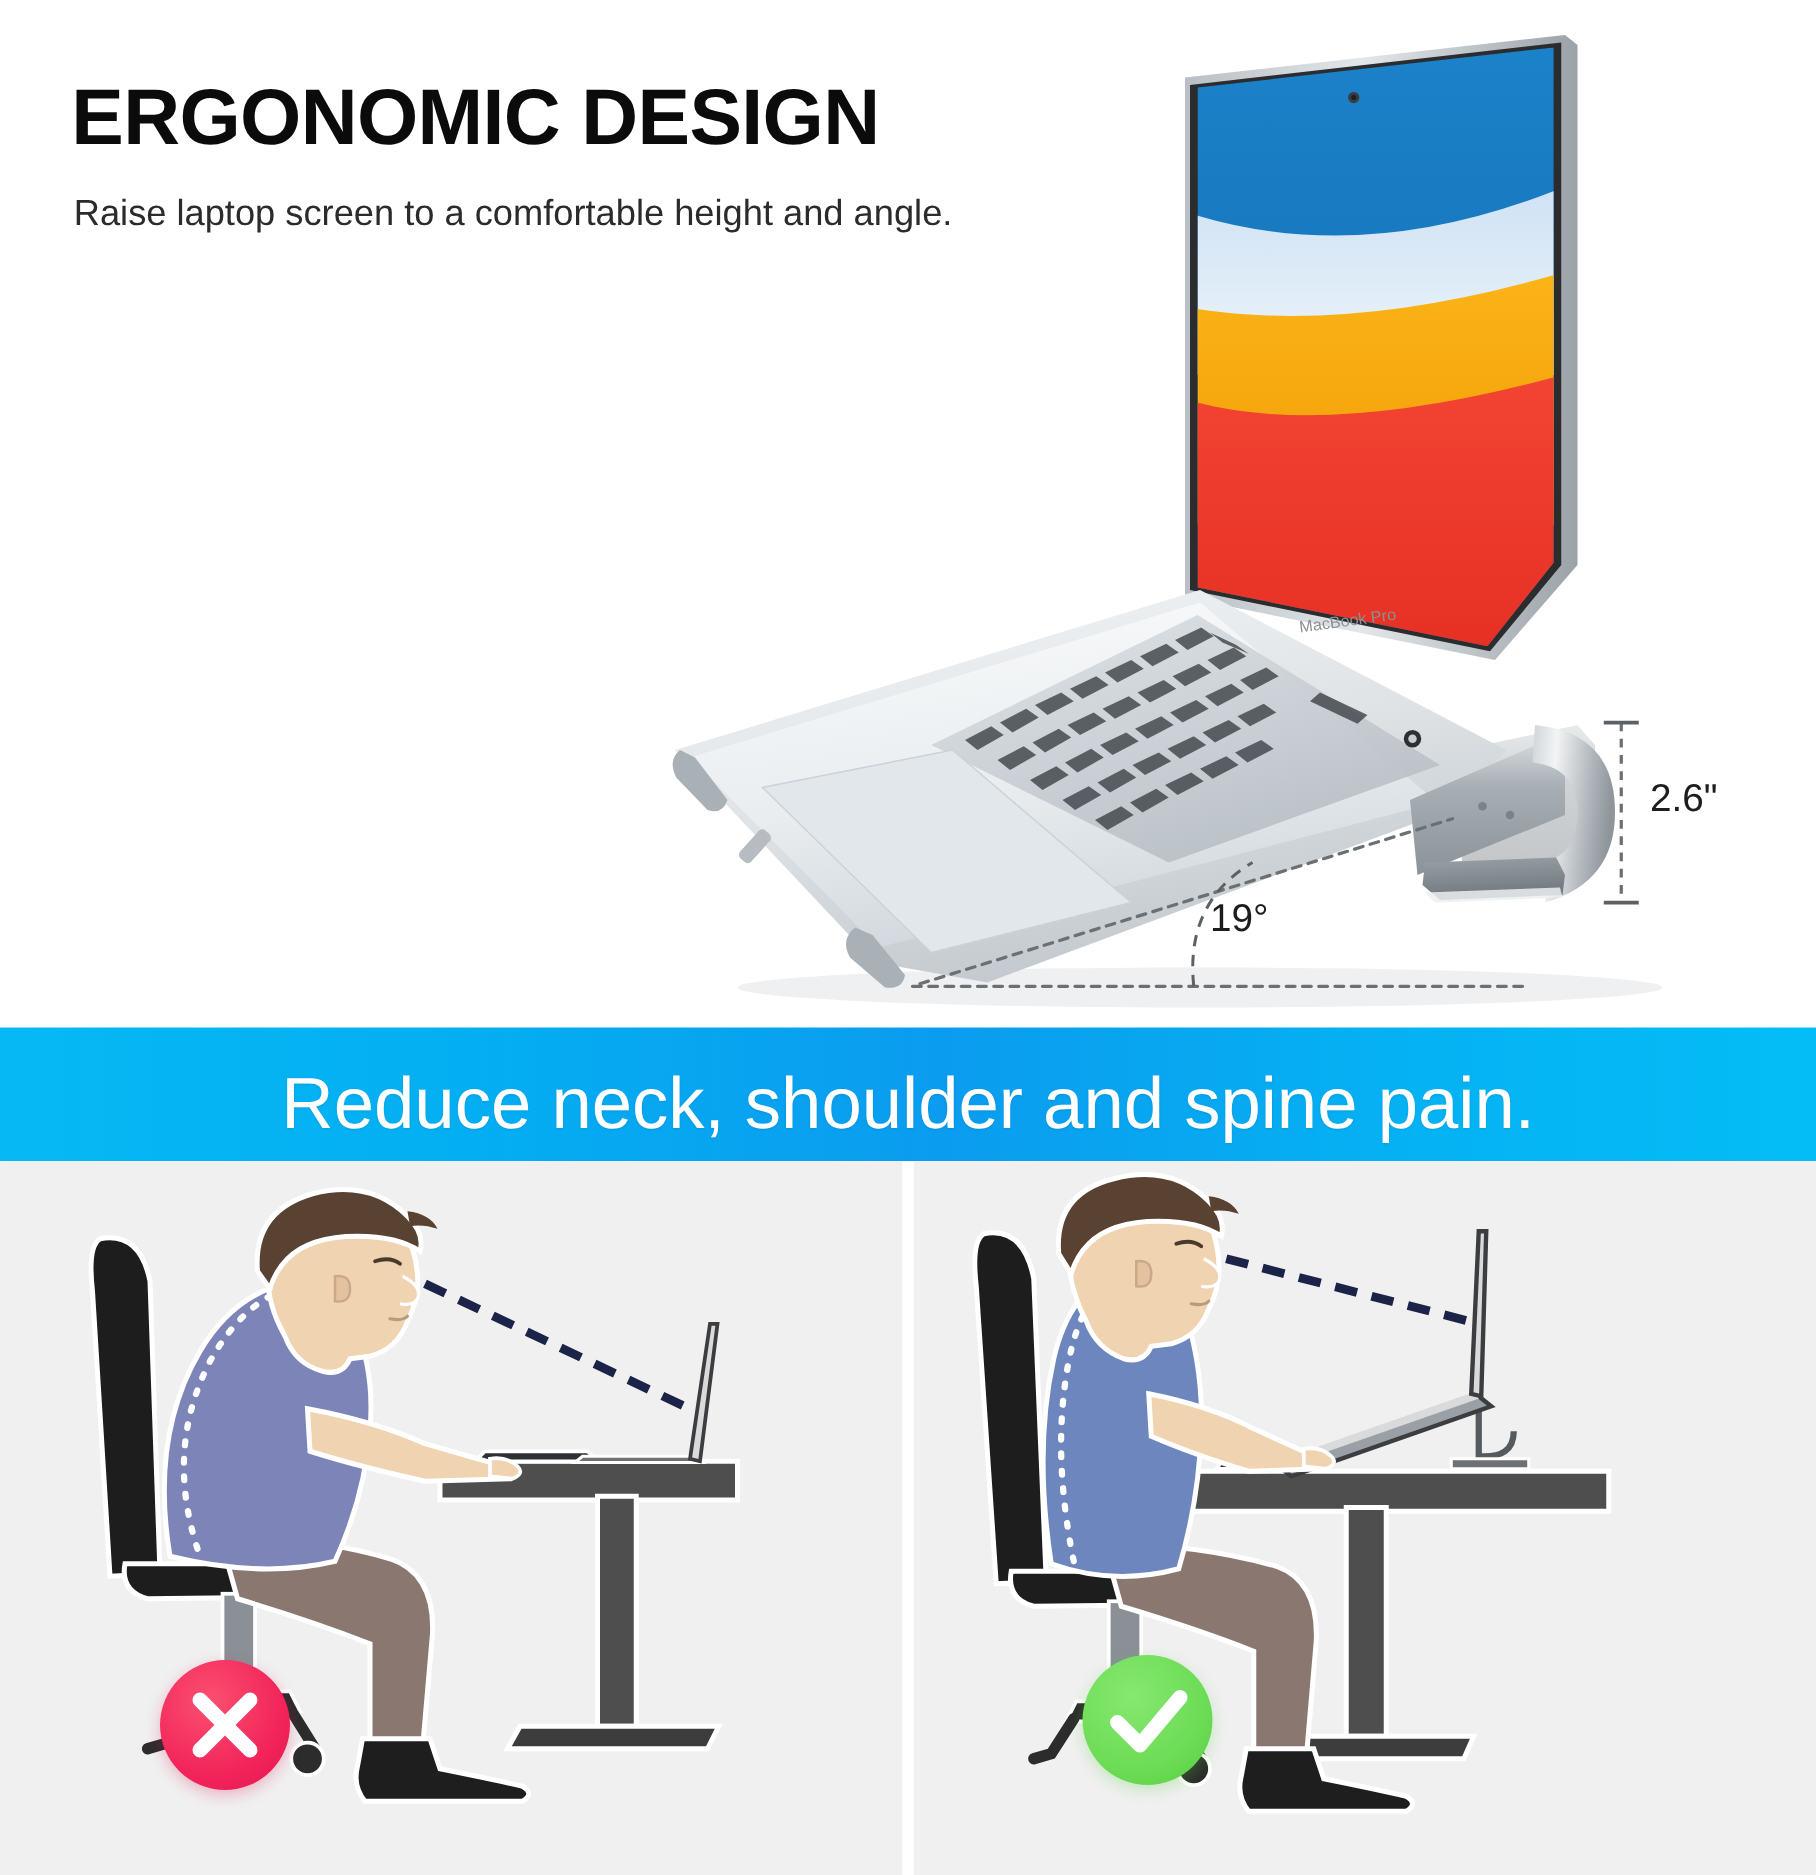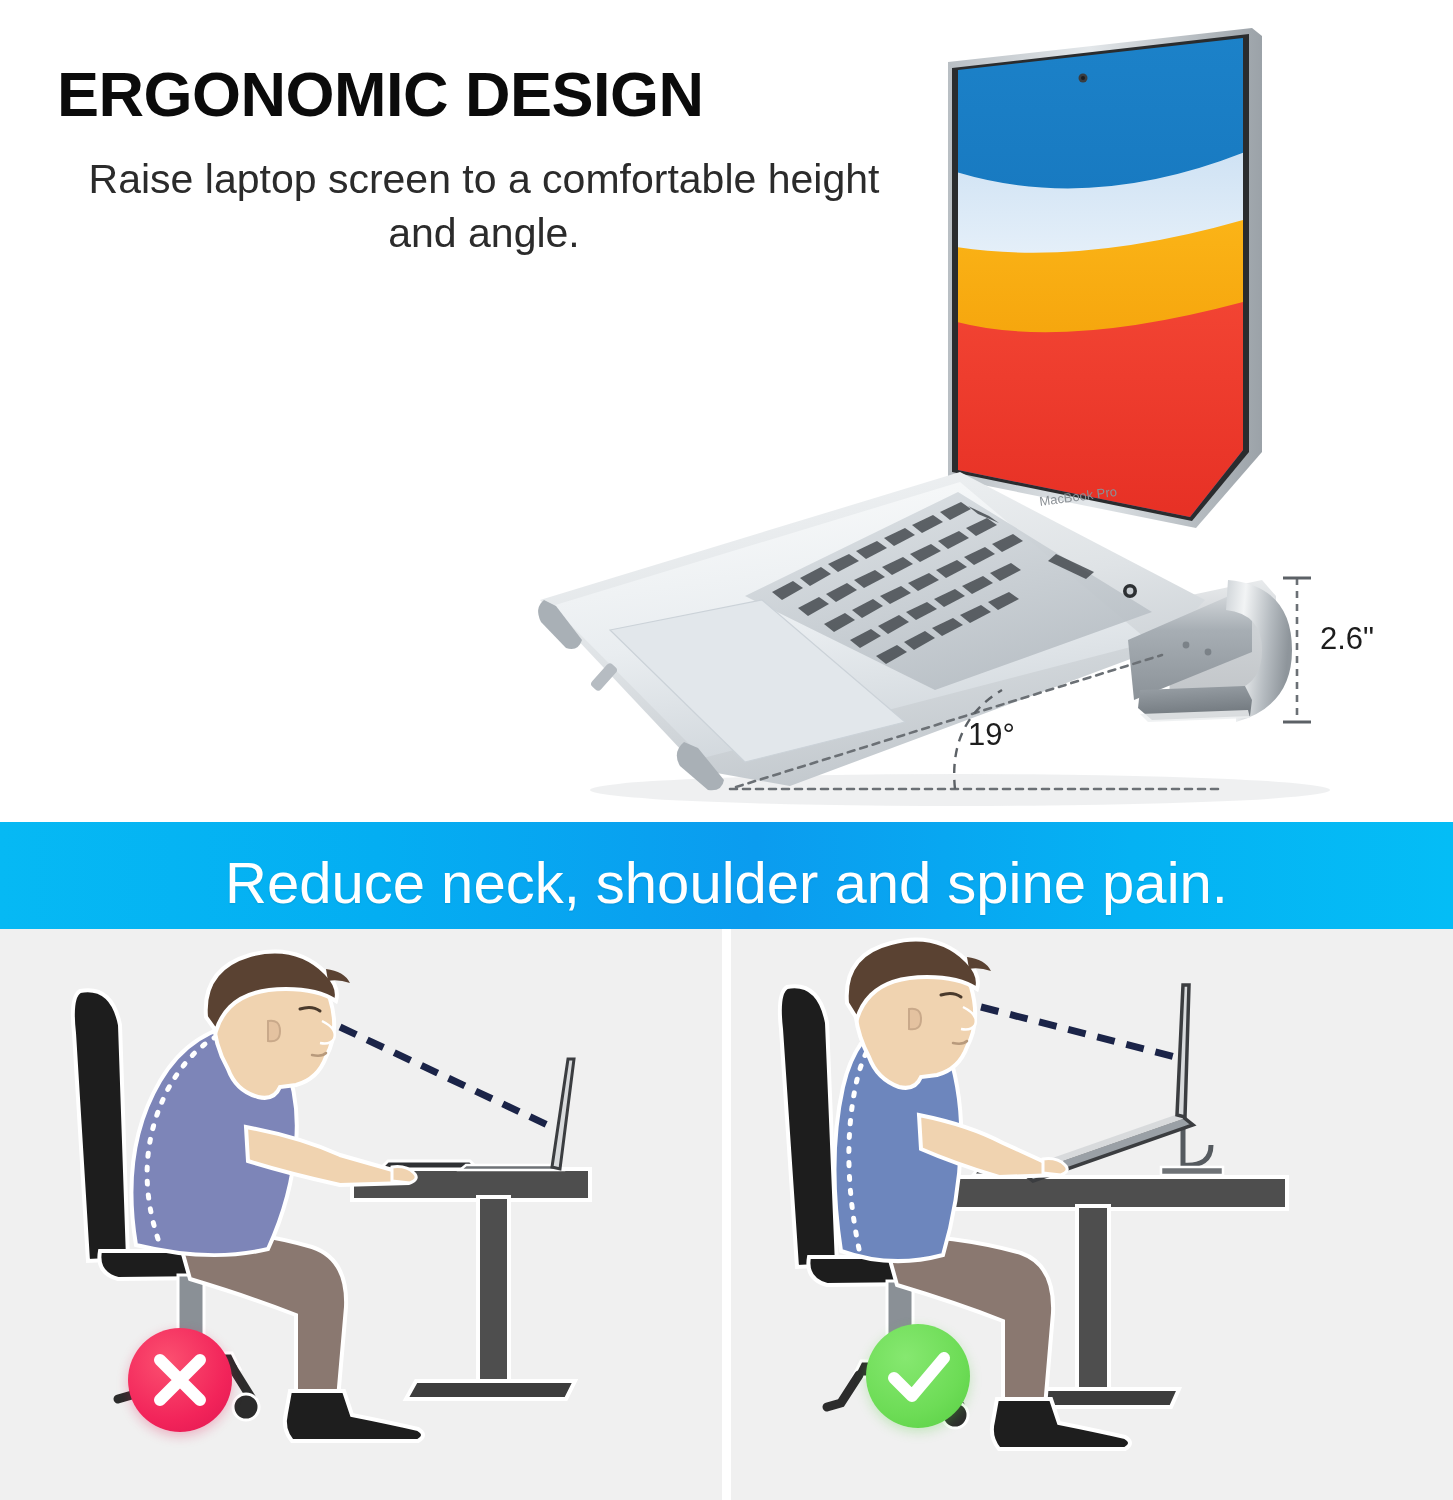--- a/index.html
+++ b/index.html
@@ -4,22 +4,22 @@
 <style>
   html,body{margin:0;padding:0;background:#fff;}
   body{width:1453px;height:1500px;position:relative;overflow:hidden;
        font-family:"Liberation Sans","DejaVu Sans",sans-serif;}
 
   
   #hero{position:absolute;left:0;top:0;width:1453px;height:822px;background:#ffffff;overflow:hidden;}
 
   #headline{position:absolute;left:57px;top:62px;font-size:63px;font-weight:bold;
             letter-spacing:-0.5px;color:#0b0b0b;line-height:1.02;white-space:nowrap;text-align:right;}
-  #subline{position:absolute;left:59px;top:152px;font-size:41px;color:#2b2b2b;
-           line-height:1.32;width:850px;font-weight:400;text-align:center;}
+  #subline{position:absolute;left:59px;top:152px;font-size:29px;color:#2b2b2b;
+           line-height:1.32;width:850px;font-weight:400;}
 
   
   .dim-label{position:absolute;font-size:31px;color:#1d1d1d;}
   #angle-label{left:968px;top:717px;}
   #height-label{left:1320px;top:621px;}
 
   
   #banner{position:absolute;left:0;top:822px;width:1453px;height:107px;
           background:linear-gradient(90deg,#06b9f4 0%,#04aef2 26%,#0b9cef 52%,#05b2f3 78%,#04bdf6 100%);}
   #banner-text{position:absolute;left:0;top:0;width:1453px;height:120px;

